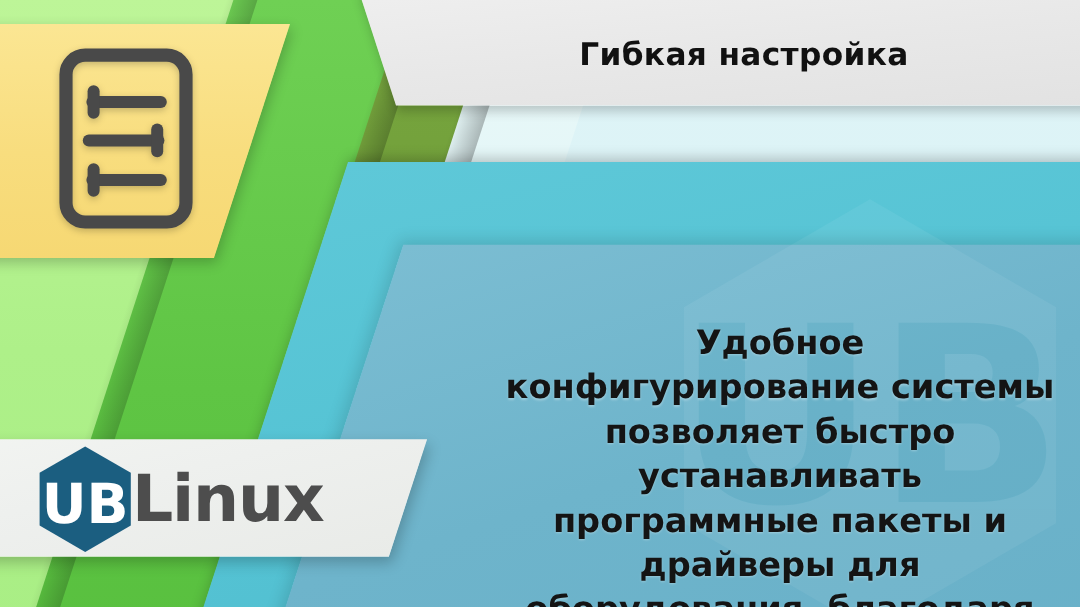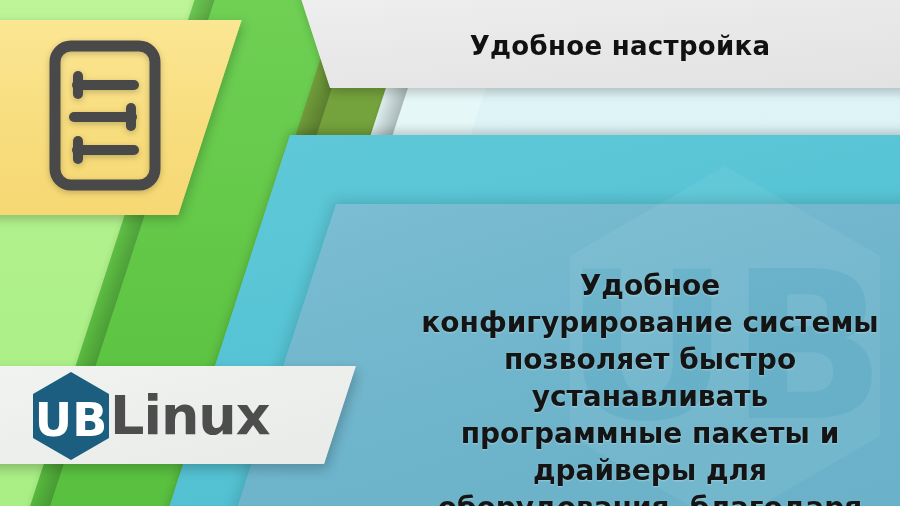--- a/index.html
+++ b/index.html
@@ -169,21 +169,21 @@
   <div id="inner-panel"></div>
 
   <div id="watermark">
     <svg viewBox="0 0 330 360" aria-hidden="true">
       <polygon points="165,6 320,96 320,276 165,366 10,276 10,96" fill="#ffffff" opacity="0.55"></polygon>
       <text x="165" y="258" text-anchor="middle" font-family="DejaVu Sans, Liberation Sans, sans-serif" font-size="205" font-weight="bold" fill="#3f9fb5">UB</text>
     </svg>
   </div>
 
   <div id="header-banner"></div>
-  <div id="header-title">Удобное настройка</div>
+  <div id="header-title">Гибкая настройка</div>
 
   <div id="yellow-card"></div>
   <div id="settings-icon">
     <svg viewBox="0 0 118 155" aria-hidden="true">
       <rect x="9" y="8" width="100" height="139" rx="16" ry="16" fill="none" stroke="#494949" stroke-width="11"></rect>
 
       <line x1="31" y1="47" x2="88" y2="47" stroke="#494949" stroke-width="10" stroke-linecap="round"></line>
       <line x1="32" y1="38" x2="32" y2="56" stroke="#494949" stroke-width="10" stroke-linecap="round"></line>
 
       <line x1="28" y1="79" x2="86" y2="79" stroke="#494949" stroke-width="10" stroke-linecap="round"></line>

